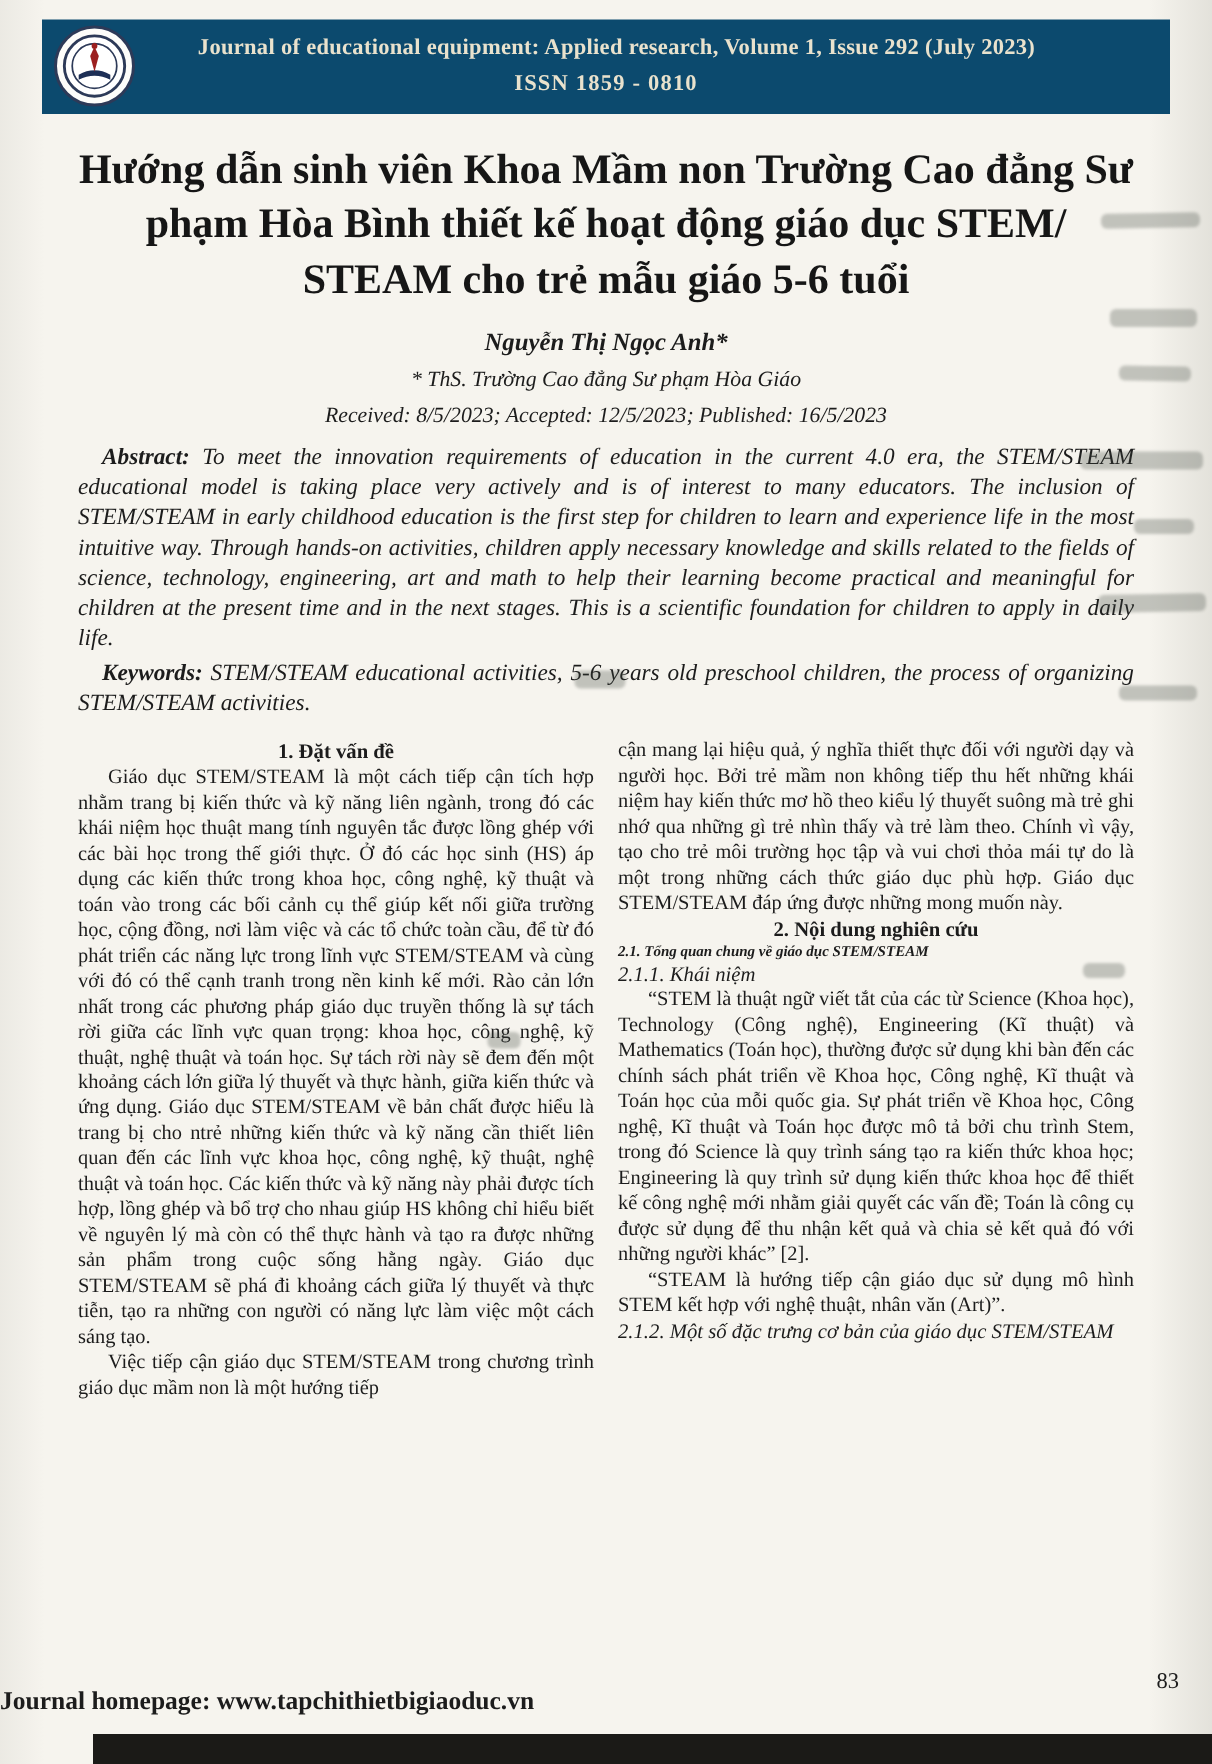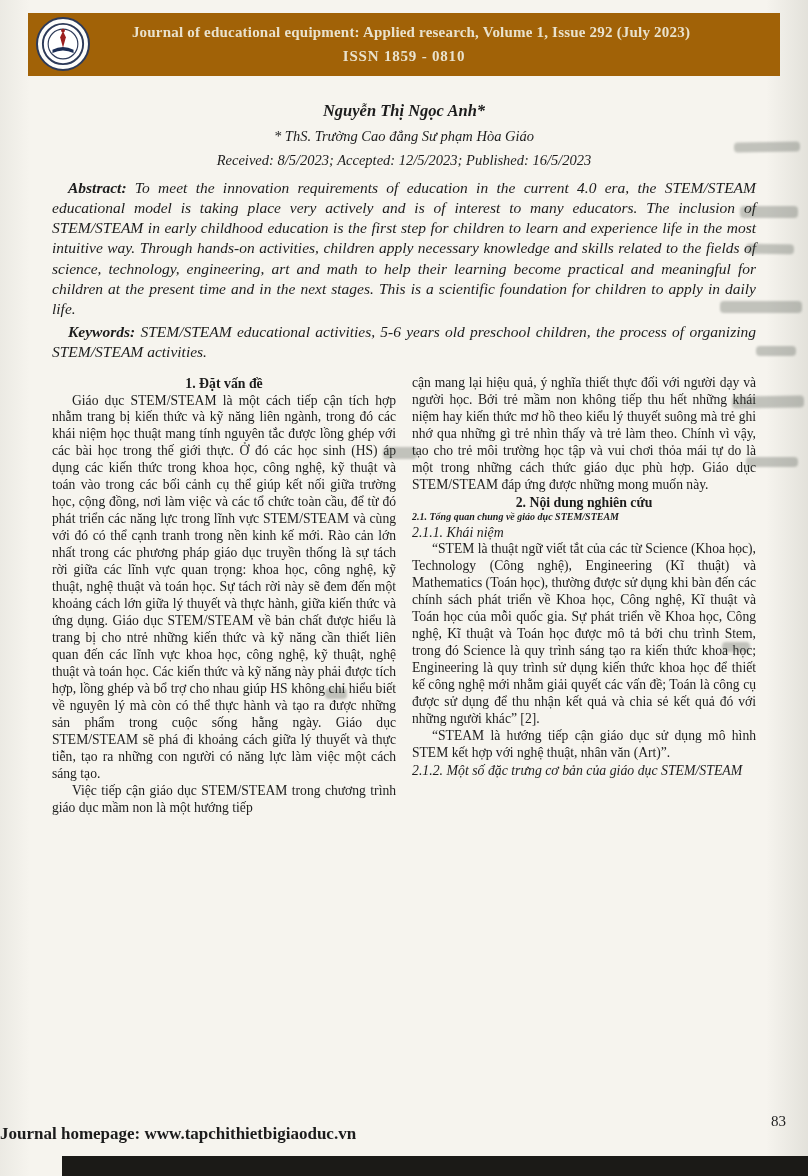--- a/index.html
+++ b/index.html
@@ -21,21 +21,21 @@
     background:
       linear-gradient(to left, rgba(110,112,100,0.14), transparent 42px),
       linear-gradient(to right, rgba(110,112,100,0.08), transparent 30px);
   }
 
   
   .header-bar {
     position: absolute;
     top: 13px; left: 28px; right: 28px;
     height: 63px;
-    background: #a16207;
+    background: #0c4a6e;
     color: #e9e2cd;
     display: flex;
     flex-direction: column;
     align-items: center;
     justify-content: center;
     gap: 7px;
     text-align: center;
     z-index: 2;
   }
   .header-line1 { font-weight: bold; font-size: 15px; letter-spacing: 0.2px; padding: 0 70px 0 84px; }
@@ -159,20 +159,21 @@
       <circle cx="24" cy="24" r="21" fill="#ffffff" stroke="#2d3a58" stroke-width="2"></circle>
       <circle cx="24" cy="24" r="15.5" fill="none" stroke="#2d3a58" stroke-width="1.2"></circle>
       <path d="M13 30 q11 -6 22 0 l0 3.5 q-11 -5.5 -22 0 z" fill="#1d2f56"></path>
       <path d="M24 10.5 l3 6.5 -3 11 -3 -11 z" fill="#9c1f1f"></path>
       <circle cx="24" cy="10" r="2" fill="#9c1f1f"></circle>
     </svg>
   </div>
 
   <div class="main">
 
+    <h1 class="article-title">Hướng dẫn sinh viên Khoa Mầm non Trường Cao đẳng Sư phạm Hòa Bình thiết kế hoạt động giáo dục STEM/ STEAM cho trẻ mẫu giáo 5-6 tuổi</h1>
     <div class="author">Nguyễn Thị Ngọc Anh*</div>
     <div class="affiliation">* ThS. Trường Cao đẳng Sư phạm Hòa Giáo</div>
     <div class="dates">Received: 8/5/2023; Accepted: 12/5/2023; Published: 16/5/2023</div>
 
     <p class="abstract">
       <span class="label">Abstract:</span>
       <span>To meet the innovation requirements of education in the current 4.0 era, the STEM/STEAM educational model is taking place very actively and is of interest to many educators. The inclusion of STEM/STEAM in early childhood education is the first step for children to learn and experience life in the most intuitive way. Through hands-on activities, children apply necessary knowledge and skills related to the fields of science, technology, engineering, art and math to help their learning become practical and meaningful for children at the present time and in the next stages. This is a scientific foundation for children to apply in daily life.</span>
     </p>
 
     <p class="keywords">

